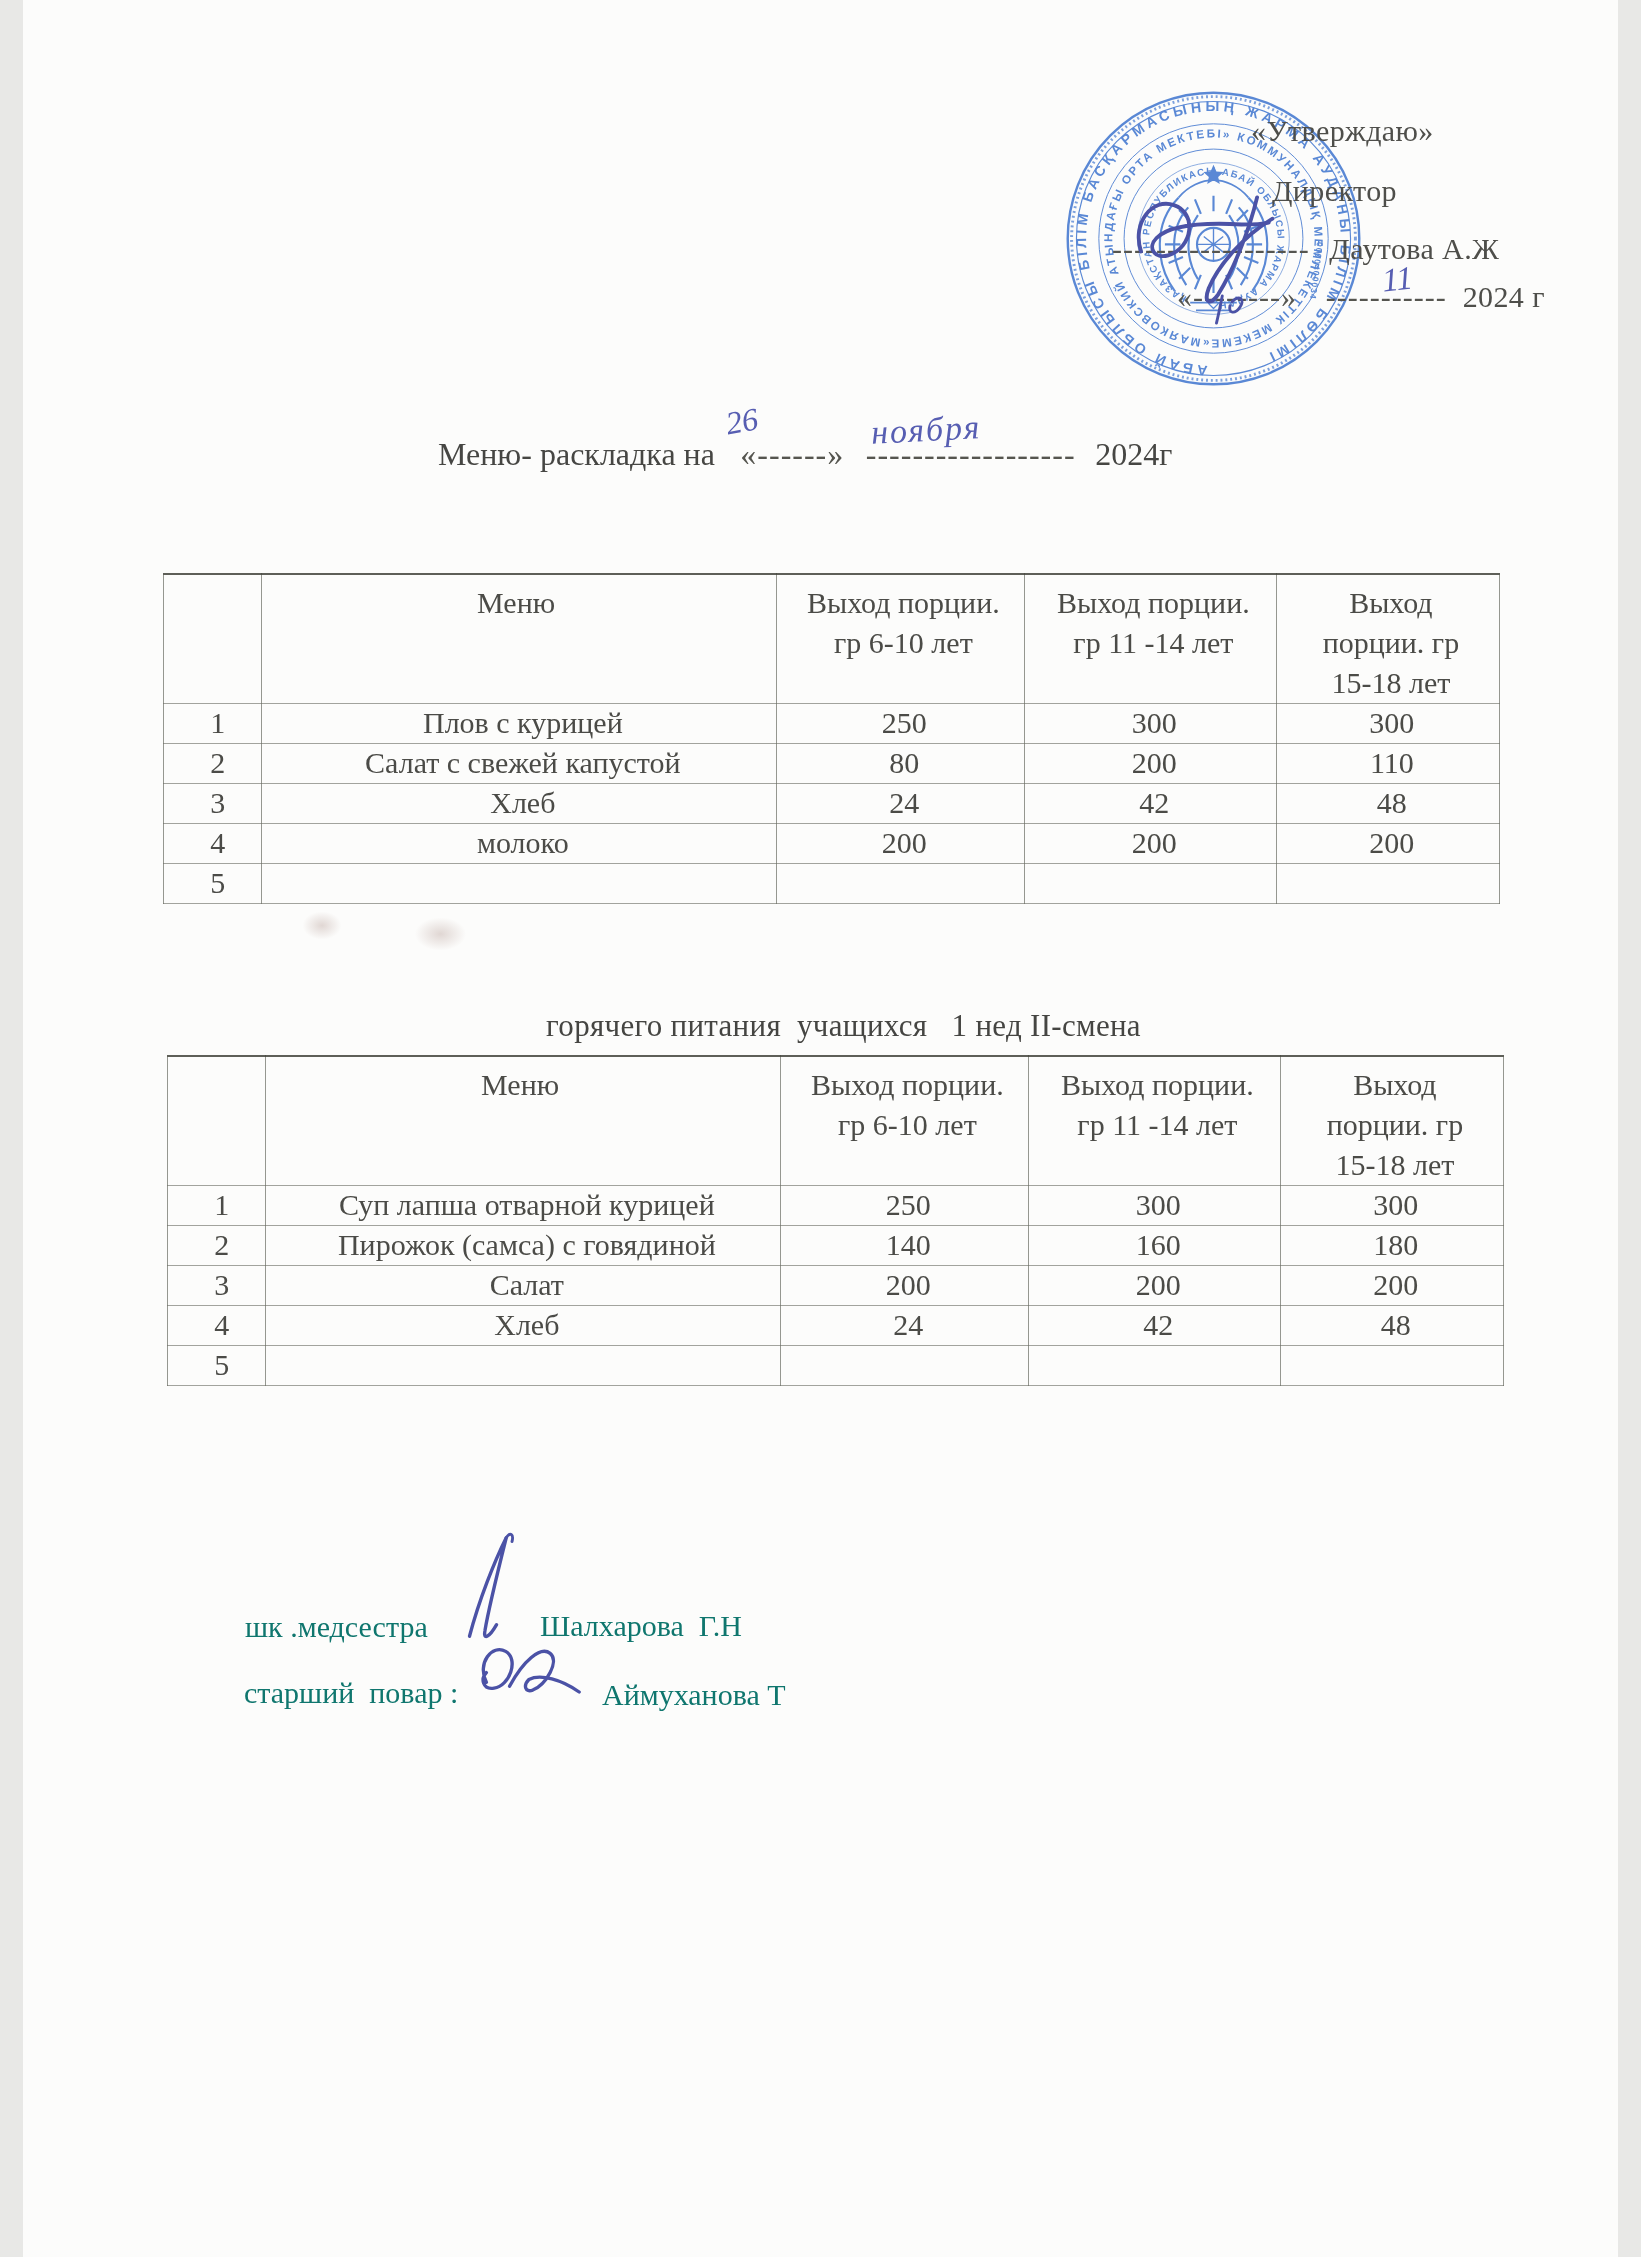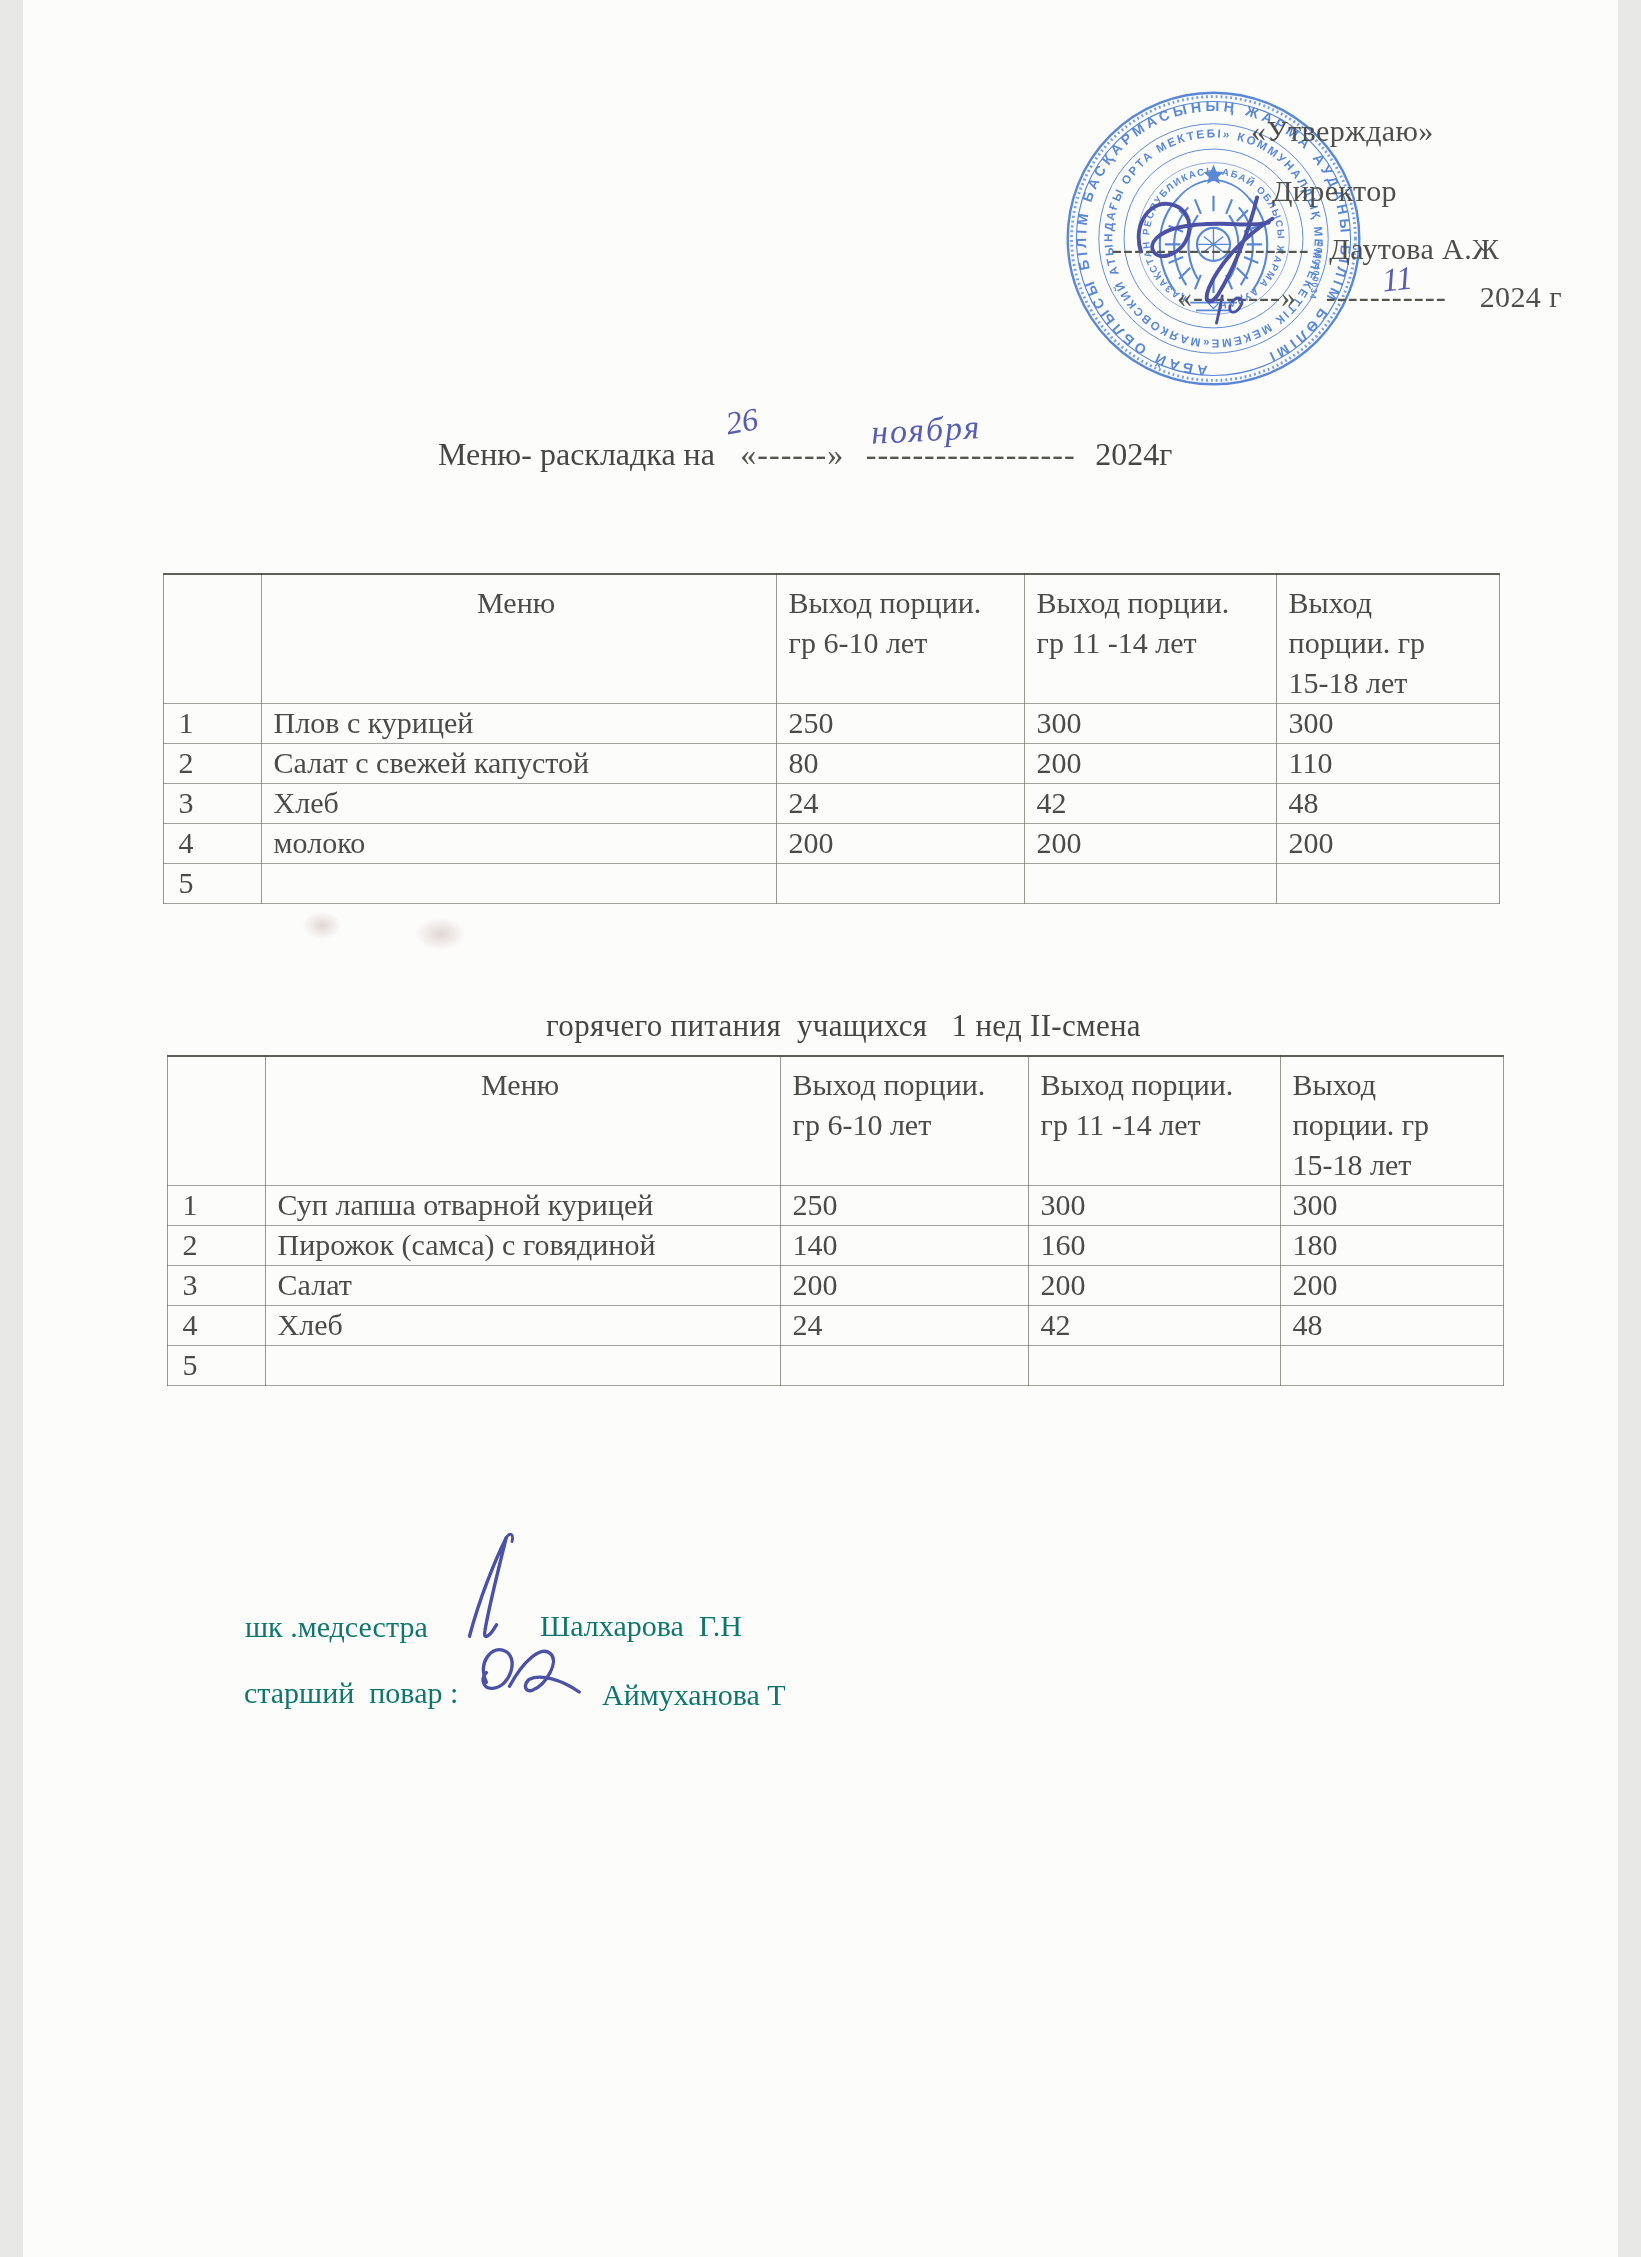--- a/index.html
+++ b/index.html
@@ -28,21 +28,21 @@
   .doc-title{position:absolute;left:415px;top:436px;font-size:32px;color:#464643;white-space:nowrap;z-index:1;}
   .doc-title .part{display:inline-block;}
   .section-subtitle{position:absolute;left:0;width:1641px;text-align:center;font-size:31px;
                     color:#454542;letter-spacing:0.3px;white-space:pre-wrap;z-index:1;}
 
   
   .menu-table{position:absolute;border-collapse:collapse;table-layout:fixed;width:1336px;z-index:1;
               border:1.9px solid rgba(86,88,78,.85);border-top:2.9px solid rgba(76,78,70,.9);}
   .menu-table th,.menu-table td{box-sizing:border-box;border:1px solid rgba(106,108,98,.7);
               border-top:1.9px solid rgba(106,108,98,.62);border-bottom:1.9px solid rgba(106,108,98,.62);
-              color:#4b4b47;vertical-align:top;text-align:left;}
+              color:#4b4b47;vertical-align:top;text-align:center;}
   .menu-table th{font-weight:normal;font-size:30px;line-height:1.34;height:120px;
               padding:7.7px 5.8px 0 11.6px;white-space:pre-line;}
   .menu-table th.menu-col{text-align:center;padding-left:0;margin-left:17px;}
   .menu-table td{height:40px;font-size:30px;line-height:38px;padding:0 3.9px 0 11.6px;
               white-space:nowrap;overflow:hidden;}
   .menu-table td.num{padding-left:14.5px;}
 
   
   .sig-label{position:absolute;font-size:30px;color:#0f766e;z-index:1;white-space:pre-wrap;}
 
@@ -57,21 +57,21 @@
 
   <div class="approval-line" style="left:1228px;top:114px;">«Утверждаю»</div>
   <div class="approval-line" style="left:1249px;top:174px;">Директор</div>
   <div class="approval-line" style="left:1089px;top:232px;">
     <span class="dash-text">------------------</span>
     <span style="margin-left:11.6px;">Даутова А.Ж</span>
   </div>
   <div class="approval-line" style="left:1154px;top:280px;">
     <span class="dash-text">«--------»</span>
     <span class="dash-text" style="margin-left:21px;">-----------</span>
-    <span style="margin-left:25px;">2024 г</span>
+    <span style="margin-left:8px;">2024 г</span>
   </div>
   <div class="hw" style="left:1359px;top:261px;font-size:33px;transform:rotate(-6deg);">11</div>
 
   <svg class="stamp" viewBox="0 0 320 320">
     <defs>
       <path id="ringO" d="M160,291 A131,131 0 1 1 160.01,291"></path>
       <path id="ringM" d="M160,264 A104,104 0 1 1 160.01,264"></path>
       <path id="ringI" d="M160,226 A66,66 0 1 1 160.01,226"></path>
     </defs>
     <g stroke="#4d7fd2" fill="none">

